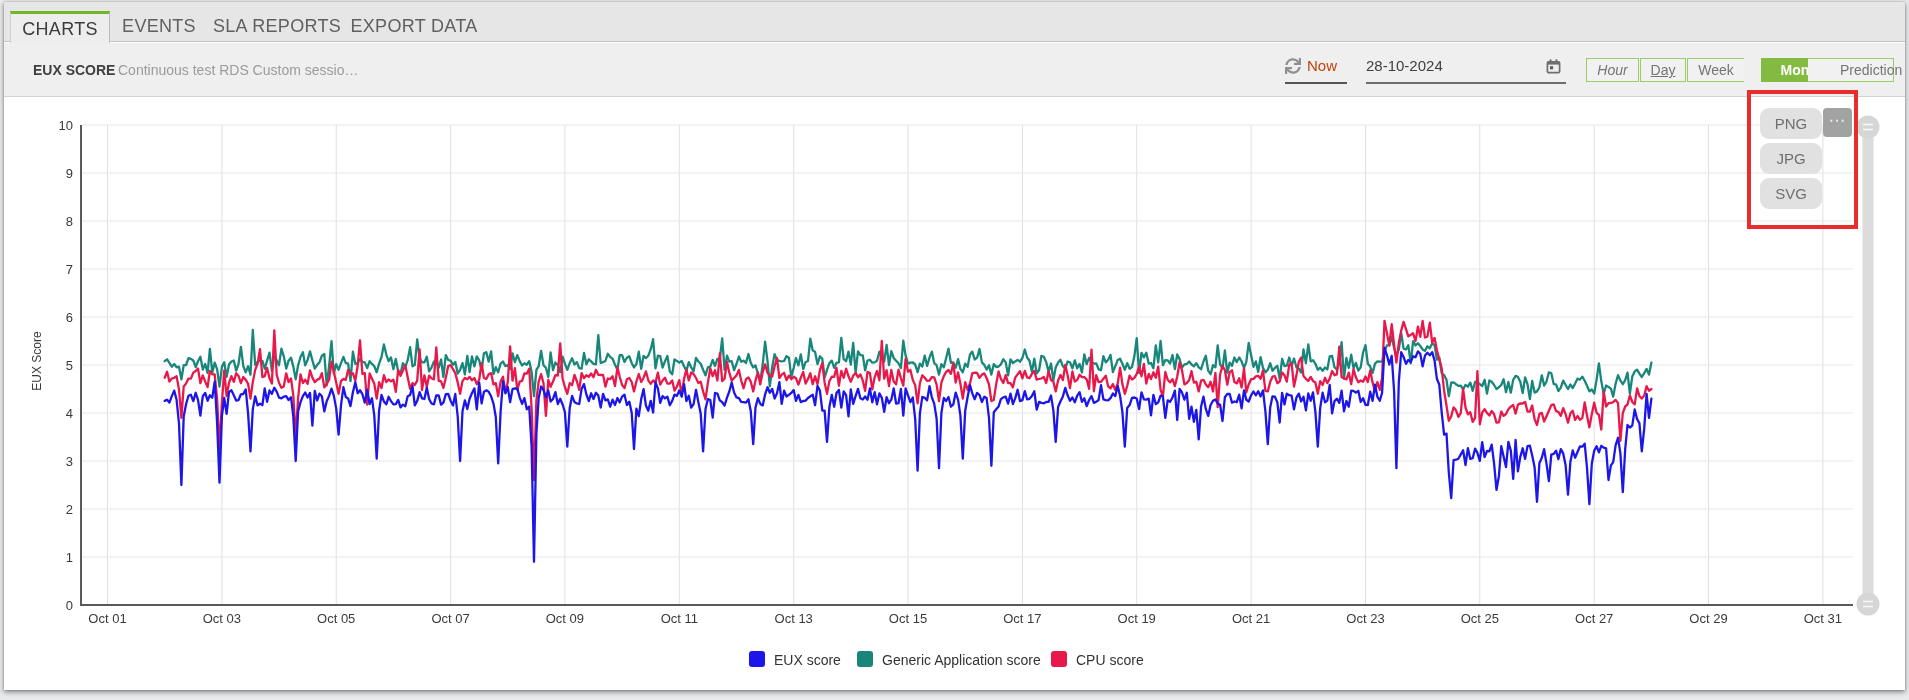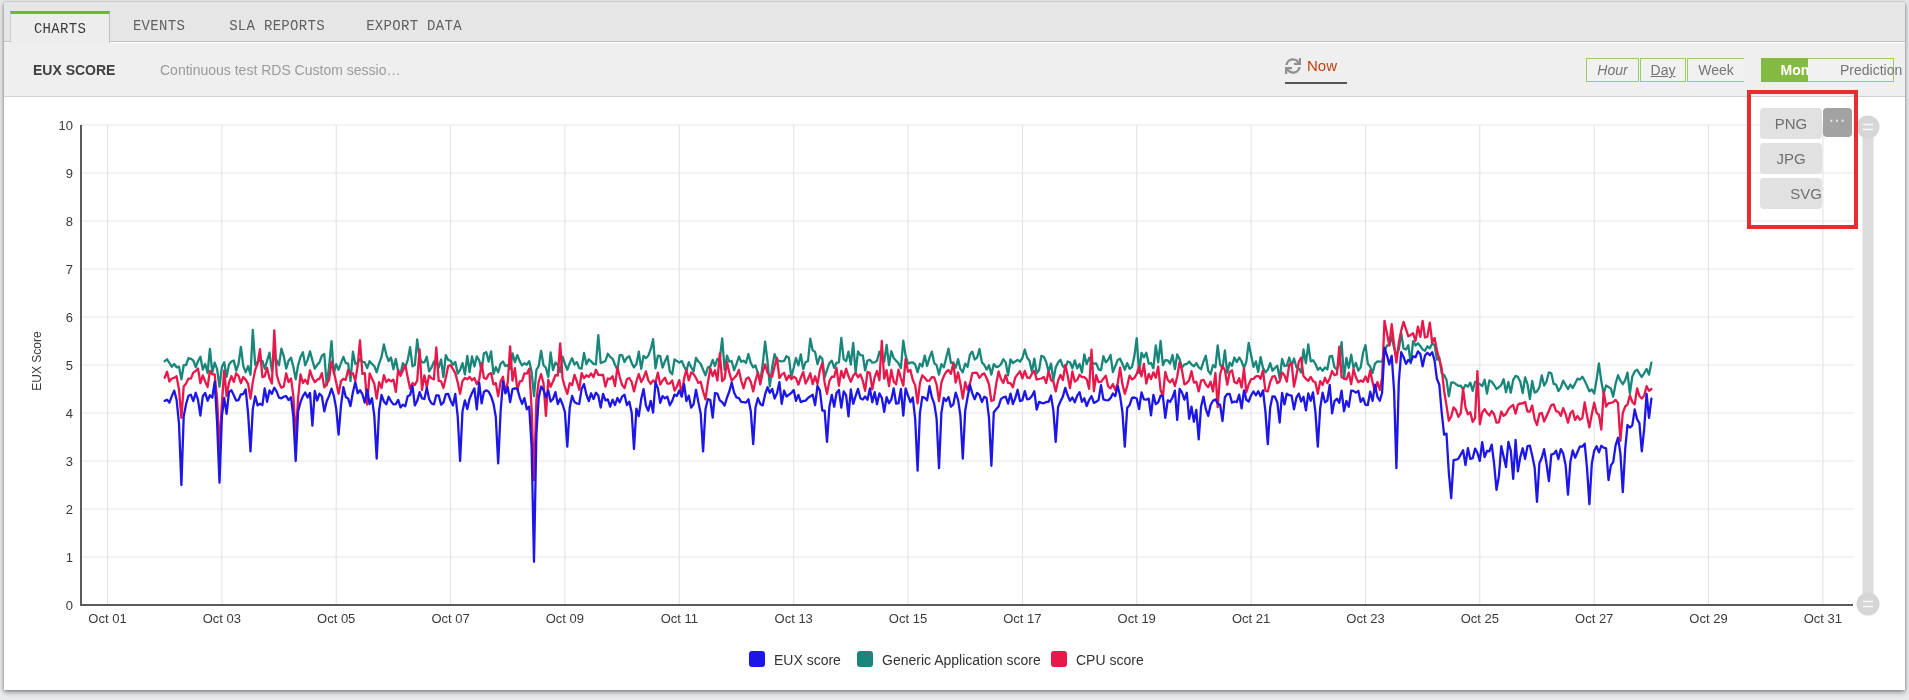--- a/index.html
+++ b/index.html
@@ -1,33 +1,33 @@
 <!DOCTYPE html>
 <html><head>
 <meta charset="utf-8">
 <style>
 * { margin:0; padding:0; box-sizing:border-box; }
 html,body { width:1909px; height:700px; overflow:hidden; background:#e8eaec; font-family:"Liberation Sans",sans-serif; }
 #card { position:absolute; left:4px; top:2px; width:1901px; height:688px; background:#fff; box-shadow:0 2px 5px rgba(0,0,0,0.45), 0 0 2px rgba(0,0,0,0.2); }
 #tabbar { position:absolute; left:0; top:0; width:100%; height:40px; background:#e6e6e6; border-bottom:1px solid #c2c2c2; }
-.tab { position:absolute; top:8px; height:32px; line-height:32px; text-align:center; font-size:14px; color:#606060; letter-spacing:0.3px;font-family:Liberation Mono, monospace; }
+.tab { position:absolute; top:8px; height:32px; line-height:32px; text-align:center; font-size:18px; color:#606060; letter-spacing:0.3px; }
 #tab1 { left:6px; width:100px; top:9px; height:32px; line-height:30px; background:#ededed; border-top:3px solid #72b72a; border-left:1px solid #cfcfcf; border-right:1px solid #bdbdbd; color:#3c3c3c; z-index:2; }
 #hdr { position:absolute; left:0; top:41px; width:100%; height:54px; background:#efefef; border-bottom:1px solid #d2d2d2; }
 .title { position:absolute; left:29px; top:19px; font-size:14px; font-weight:bold; color:#3f3f3f; }
-.subtitle { position:absolute; left:114px; top:19px; font-size:14px; color:#9b9b9b;margin-left:42px; }
+.subtitle { position:absolute; left:114px; top:19px; font-size:14px; color:#9b9b9b; }
 #noww { position:absolute; left:1281px; top:8px; width:62px; height:33px; border-bottom:2px solid #555; font-size:15px; color:#c2410c; line-height:30px; }
 #datef { position:absolute; left:1362px; top:8px; width:200px; height:33px; border-bottom:2px solid #6e6e6e; font-size:15px; color:#3f3f3f; line-height:30px; }
 #datef svg { position:absolute; right:5px; top:8px; }
 .btn { position:absolute; top:15px; height:24px; line-height:22px; text-align:center; font-size:14px; color:#757575; background:#f1f1f1; border:1px solid #9ccc65; }
 #b-hour { left:1582px; width:53px;font-style:italic; }
 #b-day { left:1636px; width:46px;text-decoration:underline; }
 #b-week { left:1683px; width:57px; border-right:none; }
 #b-month { left:1741px; width:81px; background:#83ba41; color:#fff; font-weight:bold; border-color:#83ba41;margin-left:16px; }
 #b-pred { left:1804px; width:86px; border-left:none;padding-left:32px; }
-.ebtn { position:absolute; width:62px; height:31px; line-height:31px; text-align:center; background:#e1e1e1; border-radius:4px; font-size:15px; color:#6f6f6f; }
+.ebtn { position:absolute; width:62px; height:31px; line-height:31px; text-align:center; background:#e1e1e1; border-radius:9px; font-size:15px; color:#6f6f6f; }
 #dots { position:absolute; left:1819px; top:106px; width:29px; height:29px; background:#a2a2a2; border-radius:4px; color:#ededed; text-align:center; line-height:26px; font-size:17px; letter-spacing:1px; }
 #redbox { position:absolute; left:1743px; top:88px; width:111px; height:139px; border:4px solid #e92c2c; z-index:5; }
 </style>
 </head>
 <body>
 <div id="card">
 <svg width="1909" height="700" viewBox="0 0 1909 700" style="position:absolute;left:-4px;top:-2px;">
 <style>
  .tick { font-family:"Liberation Sans",sans-serif; font-size:13px; fill:#3a3a3a; }
  .atitle { font-family:"Liberation Sans",sans-serif; font-size:12px; fill:#3a3a3a; }
@@ -111,24 +111,31 @@
  <div class="tab" style="left:100px;width:110px;">EVENTS</div>
  <div class="tab" style="left:206px;width:134px;">SLA REPORTS</div>
  <div class="tab" style="left:336px;width:148px;">EXPORT DATA</div>
 </div>
 <div id="hdr">
  <span class="title">EUX SCORE</span>
  <span class="subtitle">Continuous test RDS Custom sessio…</span>
  <div id="noww"><svg width="16" height="16" viewBox="0 0 512 512" style="vertical-align:-3px;margin-right:6px;">
           <path fill="#8f8f8f" d="M440.65 12.57l4 82.77A247.16 247.16 0 0 0 255.83 8C134.73 8 33.91 94.92 12.29 209.82A12 12 0 0 0 24.09 224h49.05a12 12 0 0 0 11.67-9.26 175.91 175.91 0 0 1 317-56.94l-101.46-4.86a12 12 0 0 0-12.57 12v47.41a12 12 0 0 0 12 12H500a12 12 0 0 0 12-12V12a12 12 0 0 0-12-12h-47.37a12 12 0 0 0-11.98 12.57zM255.83 432a175.61 175.61 0 0 1-146-77.8l101.8 4.87a12 12 0 0 0 12.57-12v-47.4a12 12 0 0 0-12-12H12a12 12 0 0 0-12 12V500a12 12 0 0 0 12 12h47.35a12 12 0 0 0 12-12.6l-4.15-82.57A247.17 247.17 0 0 0 255.83 504c121.11 0 221.93-86.92 243.55-201.82a12 12 0 0 0-11.8-14.18h-49.05a12 12 0 0 0-11.67 9.26A175.86 175.86 0 0 1 255.83 432z"></path>
         </svg>Now</div>
+ <div id="datef">28-10-2024<svg width="15" height="15" viewBox="0 0 15 15">
+          <rect x="1.4" y="2.9" width="12.2" height="10.8" rx="1.3" fill="none" stroke="#6e6e6e" stroke-width="1.7"></rect>
+          <rect x="1.4" y="2.9" width="12.2" height="2.7" fill="#6e6e6e"></rect>
+          <rect x="3.6" y="0.4" width="1.9" height="2.7" fill="#6e6e6e"></rect>
+          <rect x="9.5" y="0.4" width="1.9" height="2.7" fill="#6e6e6e"></rect>
+          <rect x="4.0" y="7.2" width="3.1" height="3.1" fill="#5a5a5a"></rect>
+        </svg></div>
  <div class="btn" id="b-hour">Hour</div>
  <div class="btn" id="b-day">Day</div>
  <div class="btn" id="b-week">Week</div>
  <div class="btn" id="b-month">Month</div>
  <div class="btn" id="b-pred">Prediction</div>
 </div>
 <div class="ebtn" style="left:1756px;top:106px;">PNG</div>
 <div class="ebtn" style="left:1756px;top:141px;">JPG</div>
-<div class="ebtn" style="left:1756px;top:176px;text-align:right;">SVG</div>
+<div class="ebtn" style="left:1756px;top:176px;">SVG</div>
 <div id="dots">⋯</div>
 <div id="redbox"></div>
 </div>
 
 </body></html>

